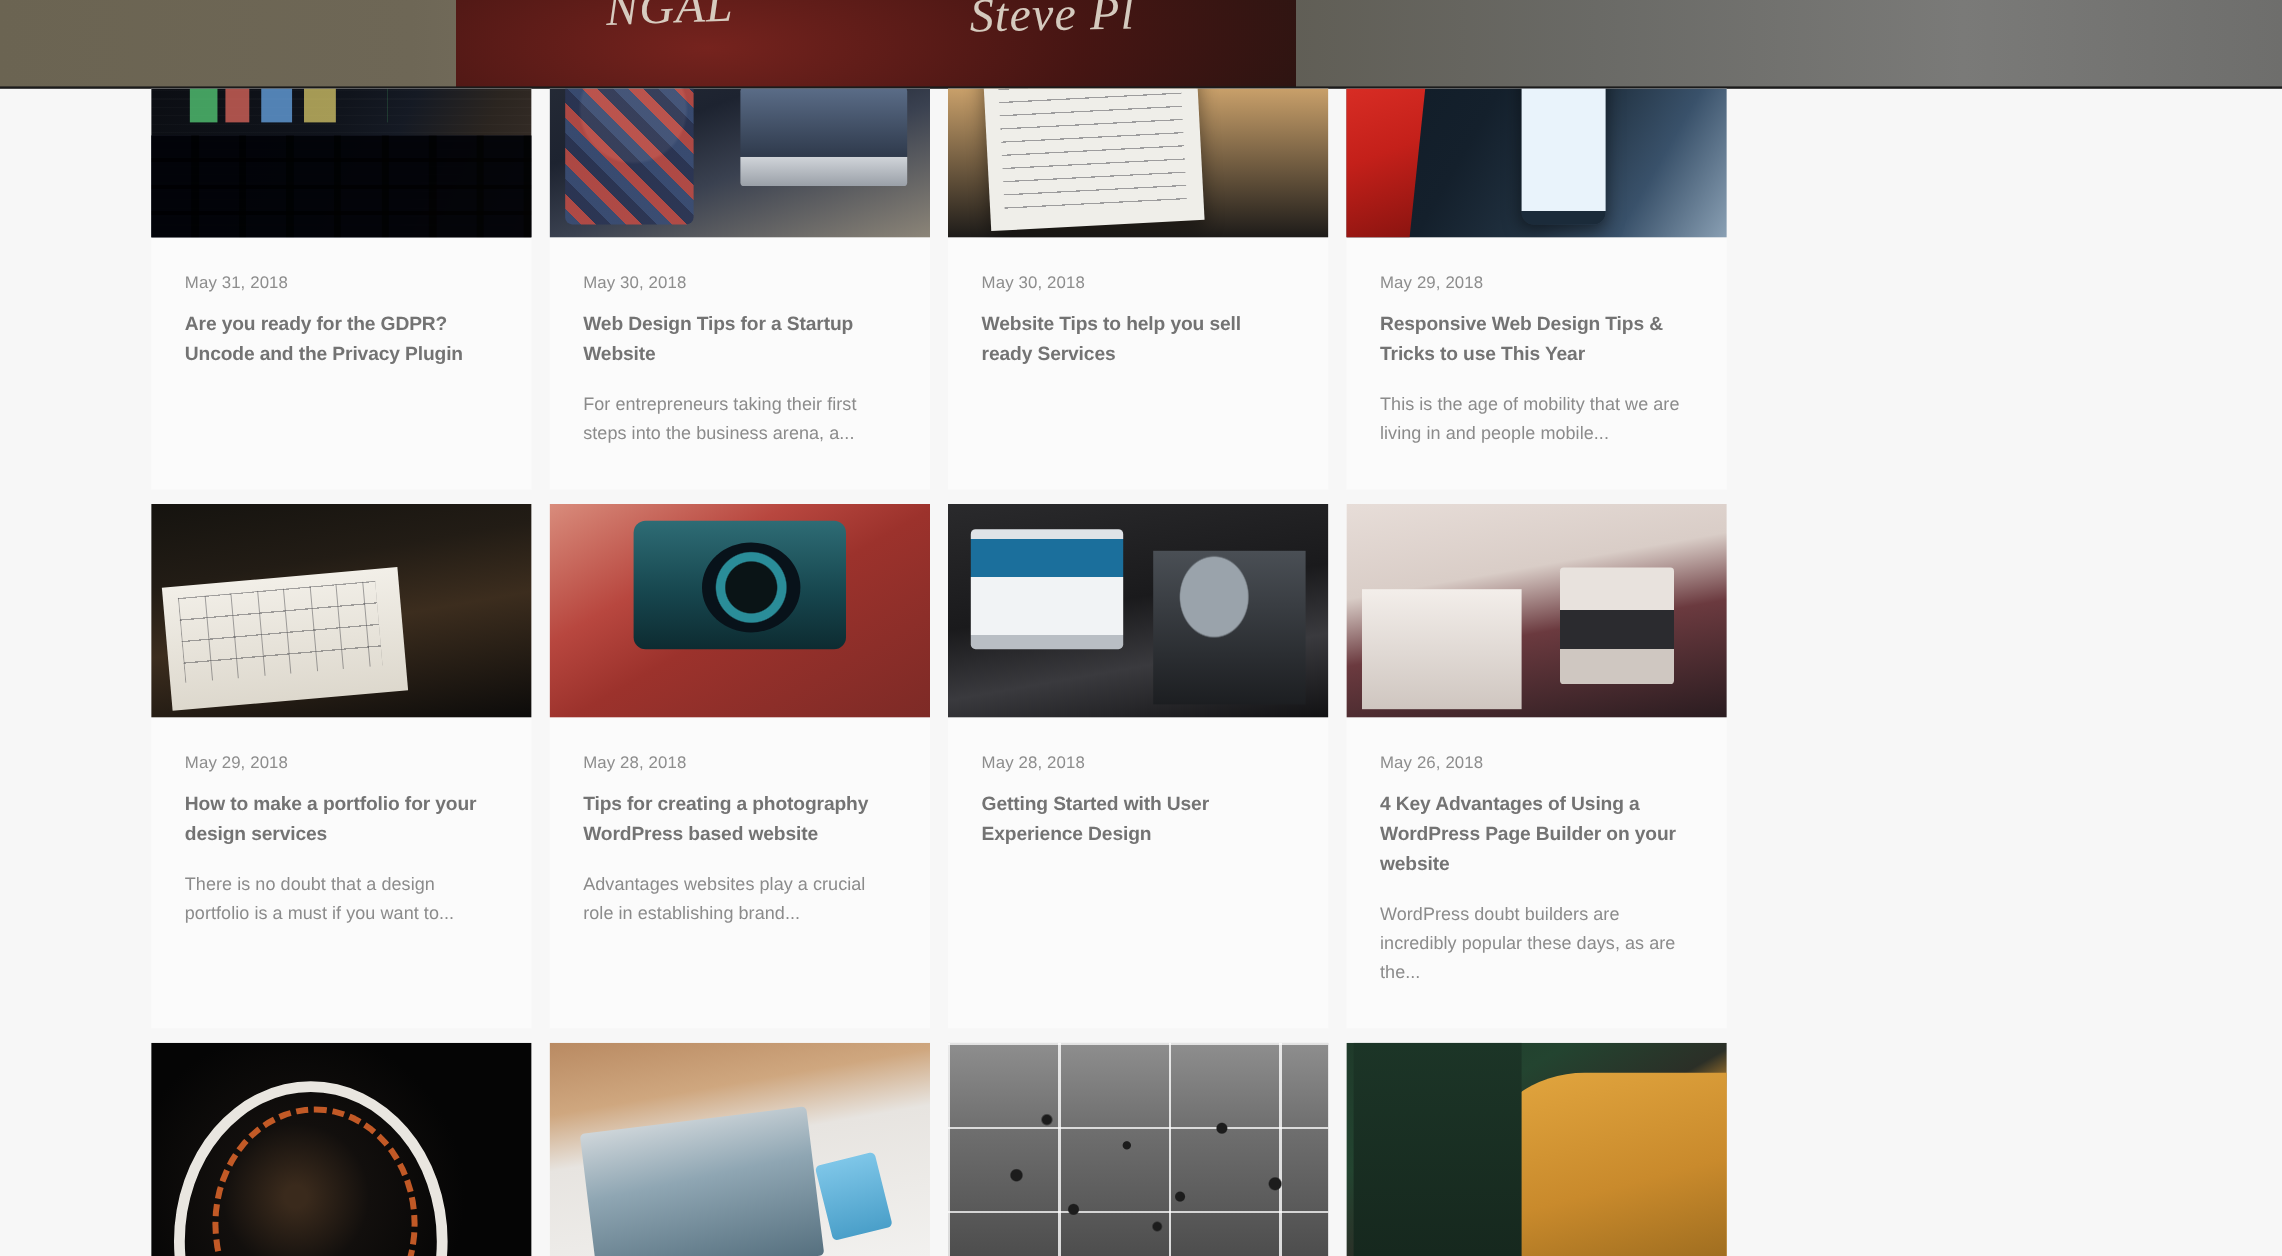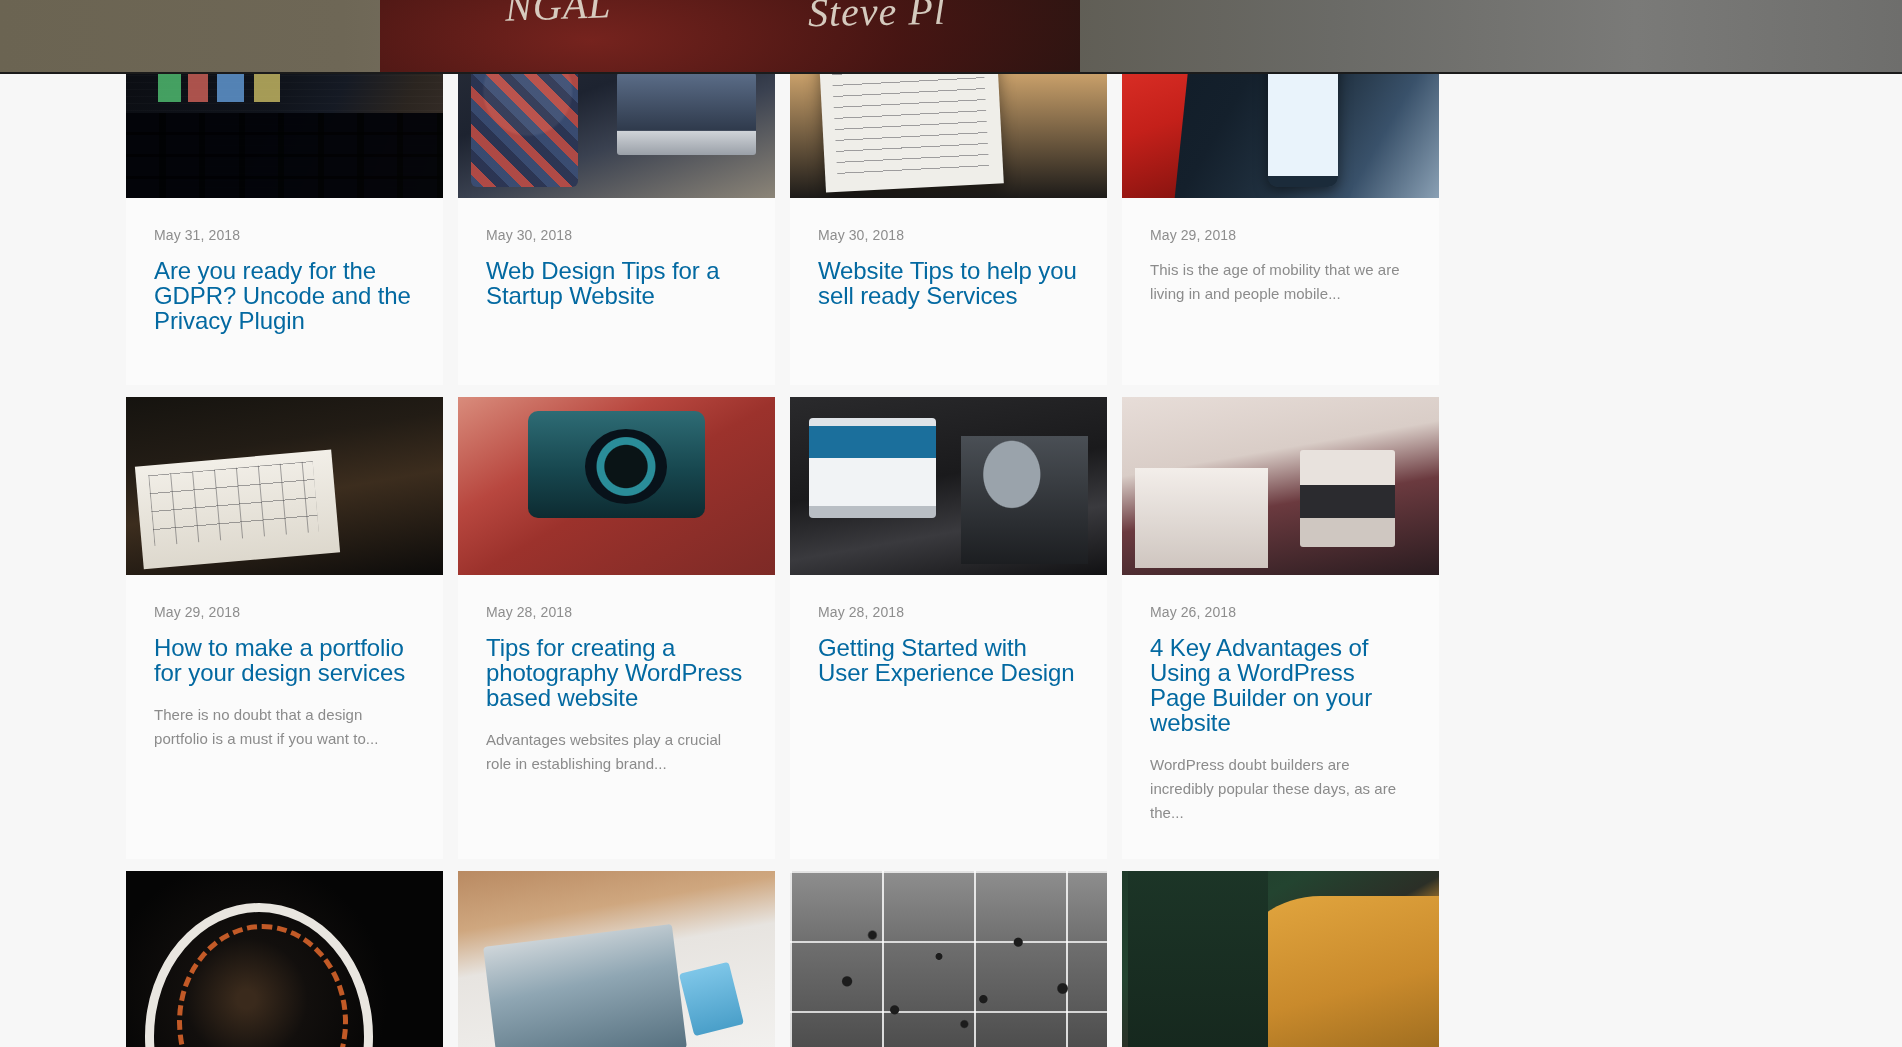--- a/index.html
+++ b/index.html
@@ -97,24 +97,24 @@
     padding: 28px 28px 34px 28px;
   }
   .post-date {
     font-size: 14px;
     line-height: 18px;
     color: #8d8d8d;
     letter-spacing: .1px;
     margin-bottom: 14px;
   }
   .post-title {
-    font-size: 24px;
+    font-size: 16px;
     line-height: 25px;
-    color: #0369a1;
-    font-weight: 400;
+    color: #737373;
+    font-weight: 700;
     letter-spacing: -.1px;
     margin: 0 0 18px 0;
   }
   .post-excerpt {
     font-size: 15px;
     line-height: 24px;
     color: #8b8b8b;
     letter-spacing: .05px;
     margin: 0;
   }
@@ -366,39 +366,41 @@
       </div>
     </article>
 
     <article class="post-card">
       <div class="post-thumb">
           <div class="ph ph-meeting"></div>
         </div>
       <div class="post-body">
         <div class="post-date">May 30, 2018</div>
         <h3 class="post-title">Web Design Tips for a Startup Website</h3>
+        <p class="post-excerpt">For entrepreneurs taking their first steps into the business arena, a...</p>
       </div>
     </article>
 
     <article class="post-card">
       <div class="post-thumb">
           <div class="ph ph-notebook"></div>
         </div>
       <div class="post-body">
         <div class="post-date">May 30, 2018</div>
         <h3 class="post-title">Website Tips to help you sell ready Services</h3>
       </div>
     </article>
 
     <article class="post-card">
       <div class="post-thumb">
           <div class="ph ph-phone"></div>
         </div>
       <div class="post-body">
         <div class="post-date">May 29, 2018</div>
+        <h3 class="post-title">Responsive Web Design Tips &amp; Tricks to use This Year</h3>
         <p class="post-excerpt">This is the age of mobility that we are living in and people mobile...</p>
       </div>
     </article>
 
     <article class="post-card">
       <div class="post-thumb">
           <div class="ph ph-blueprint"></div>
         </div>
       <div class="post-body">
         <div class="post-date">May 29, 2018</div>

